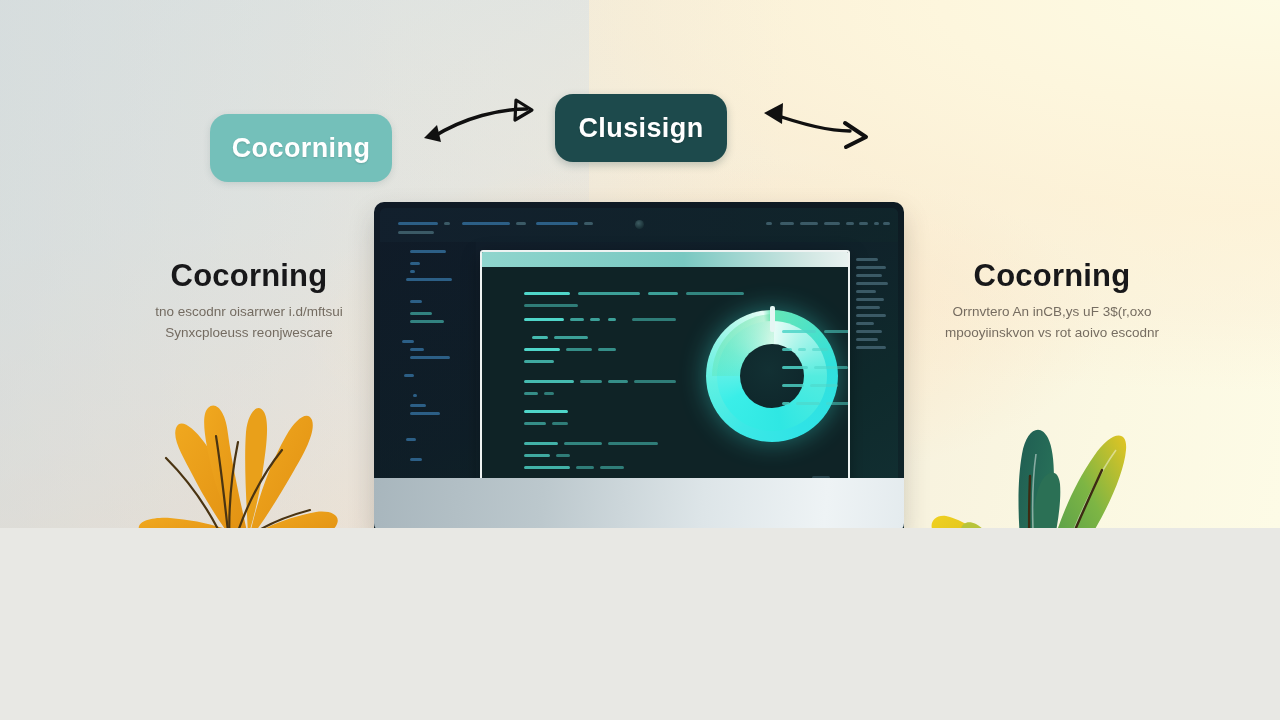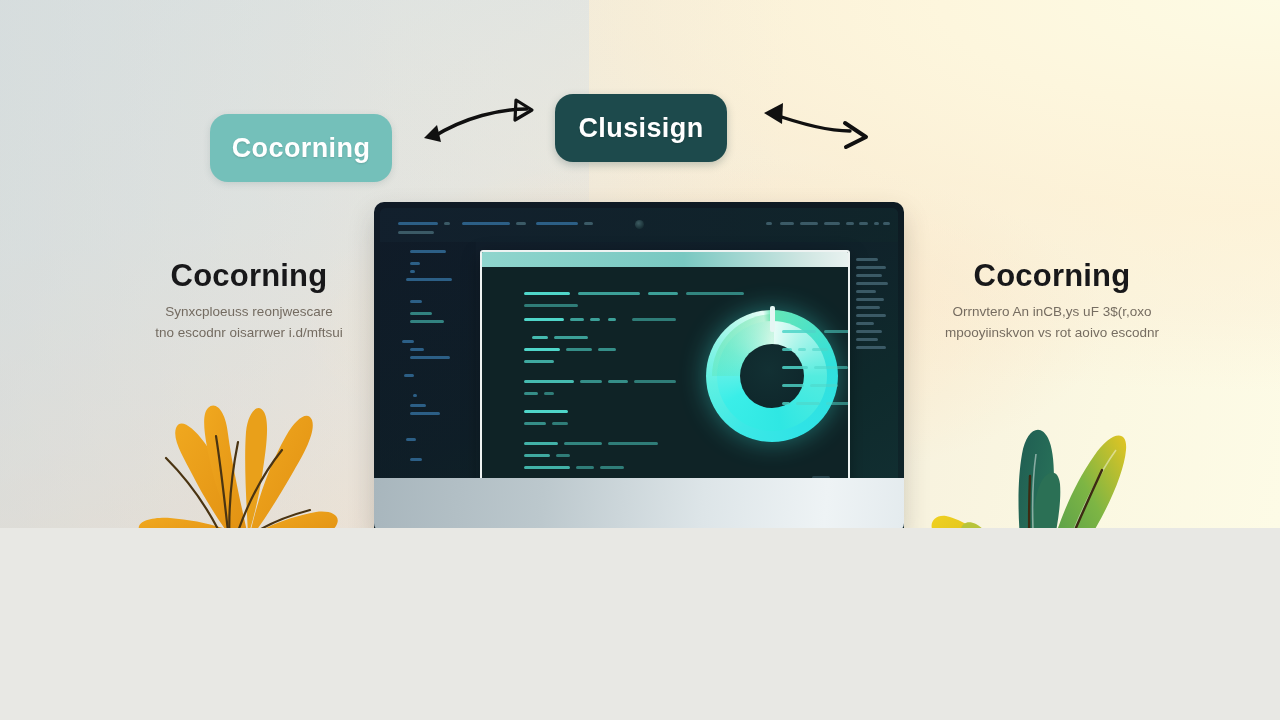--- a/index.html
+++ b/index.html
@@ -183,22 +183,22 @@
 
   <svg class="arrow" id="arrow-right" viewBox="0 0 150 70">
     <path d="M20 18 C48 28, 78 36, 100 36" stroke="#101010" stroke-width="3.4" fill="none" stroke-linecap="round"></path>
     <path d="M33 8 L14 18 L32 29 Z" fill="#101010"></path>
     <path d="M95 28 L116 42 L96 52" fill="none" stroke="#101010" stroke-width="4" stroke-linejoin="round" stroke-linecap="round"></path>
   </svg>
 
   <div class="caption" id="caption-left">
     <div class="ttl">Cocorning</div>
     <div class="sub">
+      <div>tno escodnr oisarrwer i.d/mftsui</div>
       <div>Synxcploeuss reonjwescare</div>
-      <div>tno escodnr oisarrwer i.d/mftsui</div>
     </div>
   </div>
 
   <div class="caption" id="caption-right">
     <div class="ttl">Cocorning</div>
     <div class="sub">
       <div>Orrnvtero An inCB,ys uF 3$(r,oxo</div>
       <div>mpooyiinskvon vs rot aoivo escodnr</div>
     </div>
   </div>

